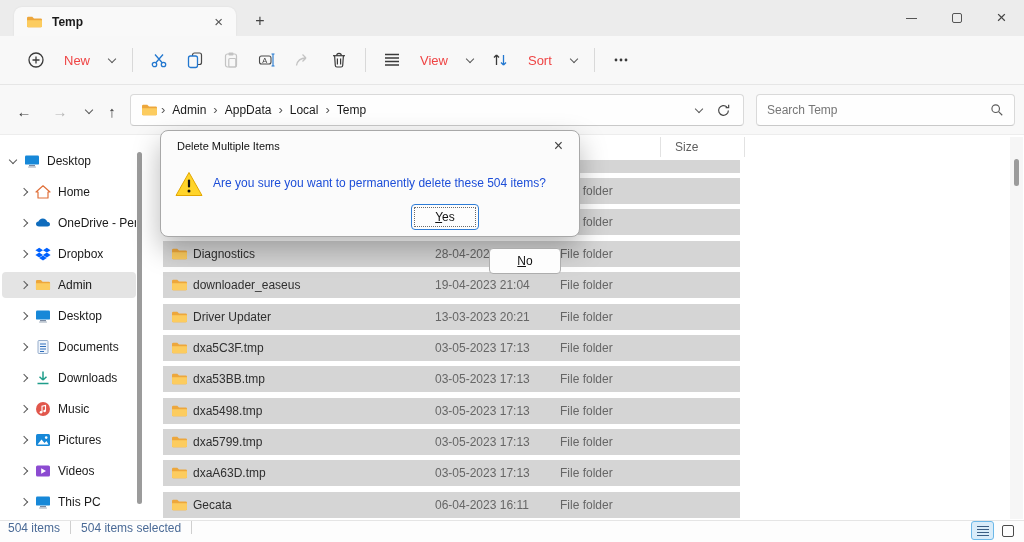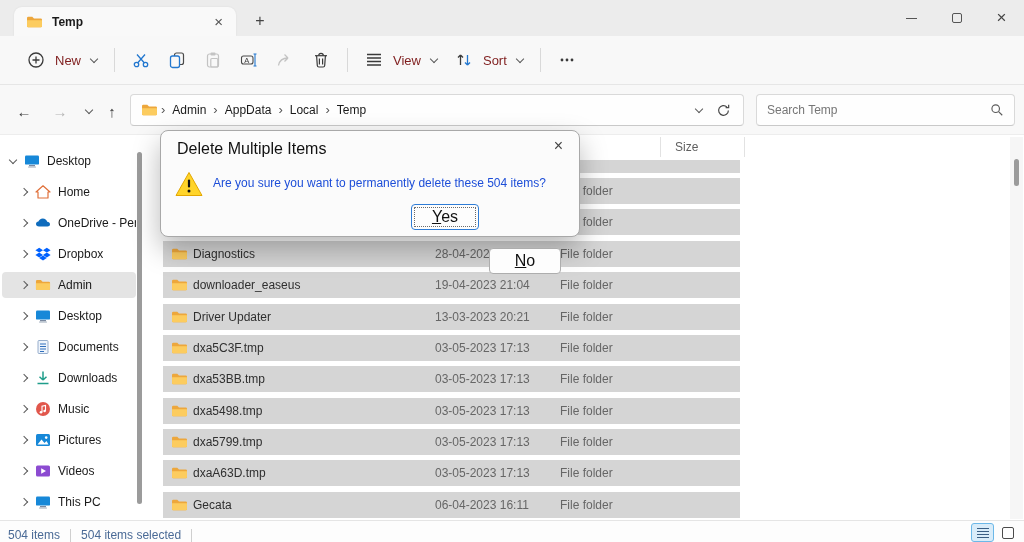--- a/index.html
+++ b/index.html
@@ -14,21 +14,21 @@
   .tab-close { font-size:15px; color:#555; cursor:default; padding:0 3px; }
   .newtab { position:absolute; left:248px; top:9px; width:24px; height:24px; text-align:center; line-height:23px; font-size:16px; color:#444; }
   .wincontrols { position:absolute; right:0; top:0; height:36px; display:flex; }
   .wc { width:45px; height:36px; display:flex; align-items:center; justify-content:center; color:#444; }
   .wc-min-glyph { width:11px; height:1px; background:#555; display:block; }
   .wc-max-glyph { width:10px; height:10px; border:1px solid #555; border-radius:2px; display:block; }
   .wc-close { font-size:17px; }
 
   
   .toolbar { position:absolute; left:0; top:36px; width:100%; height:49px; background:#f8f8f8; border-bottom:1px solid #e6e6e6; display:flex; align-items:center; padding-left:18px; }
-  .tbtn { background:none; border:none; display:flex; align-items:center; gap:10px; font-family:inherit; font-size:13px; color:#7f1d1d; padding:6px 9px; border-radius:4px;justify-content:center; }
+  .tbtn { background:none; border:none; display:flex; align-items:center; gap:19px; font-family:inherit; font-size:13px; color:#ef4444; padding:6px 9px; border-radius:4px;justify-content:center; }
   .ticn { width:18px; height:18px; display:block; }
   .tb-div { width:1px; height:24px; background:#d9d9d9; margin:0 8px; }
   .chev { display:inline-block; width:6px; height:6px; border-right:1.3px solid #5a5a5a; border-bottom:1.3px solid #5a5a5a; }
   .chd { transform:rotate(45deg); margin-top:-3px; }
   .chr { transform:rotate(-45deg); }
 
   
   .addressrow { position:absolute; left:0; top:85px; width:100%; height:50px; background:#f8f8f8; border-bottom:1px solid #ededed; }
   .navbtn { position:absolute; top:13px; width:26px; height:26px; background:none; border:none; font-size:15px; color:#3a3a3a; display:flex; align-items:center; justify-content:center; }
   .navbtn.disabled { color:#b5b5b5; }
@@ -62,31 +62,31 @@
   .fic { width:17px; height:14px; display:block; position:absolute; left:8px; top:6px; }
   .cell-name { position:absolute; left:30px; color:#2f2f2f; }
   .cell-date { position:absolute; left:272px; color:#666; }
   .cell-type { position:absolute; left:397px; color:#666; }
 
   .v-scroll { position:absolute; right:1px; top:137px; width:13px; height:382px; background:#f6f6f6; }
   .v-thumb { position:absolute; left:4px; top:22px; width:5px; height:27px; background:#9b9b9b; border-radius:3px; }
 
   
   .dialog { position:absolute; left:160px; top:130px; width:420px; height:107px; background:#fbfbfb; border:1px solid #a8a8a8; border-radius:8px; box-shadow:0 12px 28px rgba(0,0,0,.28); z-index:20; }
-  .dlg-title { position:absolute; left:16px; top:9px; font-size:16px; color:#111; }
+  .dlg-title { position:absolute; left:16px; top:9px; font-size:11px; color:#111; }
   .dlg-close { position:absolute; right:10px; top:4px; font-size:16px; color:#444; background:none; border:none; padding:2px 6px; }
   .dlg-warn { position:absolute; left:14px; top:40px; }
   .dlg-msg { position:absolute; left:52px; top:45px; width:350px; font-size:12px; color:#1d4ed8; }
-  .dlg-btn { position:absolute; top:73px; height:26px; background:#fdfdfd; border:1px solid #adadad; border-radius:4px; font-family:inherit; font-size:16px; color:#111; }
+  .dlg-btn { position:absolute; top:73px; height:26px; background:#fdfdfd; border:1px solid #adadad; border-radius:4px; font-family:inherit; font-size:12px; color:#111; }
   .dlg-yes { left:250px; width:68px; border:1px solid #2e7cd6; outline:1px dotted #6a6a6a; outline-offset:-4px; }
   .dlg-no { left:328px; width:72px;margin-top:44px; }
   .acc { text-decoration:underline; }
 
   
-  .statusbar { position:absolute; left:0; bottom:0; width:100%; height:22px; background:#fdfdfd; border-top:1px solid #e5e5e5; display:flex; align-items:flex-end; padding:0 6px 0 8px; font-size:12px; color:#4a6a96; }
+  .statusbar { position:absolute; left:0; bottom:0; width:100%; height:22px; background:#fdfdfd; border-top:1px solid #e5e5e5; display:flex; align-items:flex-start; padding:0 6px 0 8px; font-size:12px; color:#4a6a96; }
   .sdiv { width:1px; height:13px; background:#cfcfcf; margin:0 10px; }
   .status-right { margin-left:auto; display:flex; align-items:center; gap:8px; }
   .vt-details { width:23px; height:19px; background:#d9ecf9; border:1px solid #6cb8e8; border-radius:3px; display:flex; align-items:center; justify-content:center; }
   .vt-icons { width:12px; height:12px; border:1.4px solid #4a4a4a; border-radius:2px; margin-right:4px; }
 </style>
 </head>
 <body>
 
 <div class="window">
 

